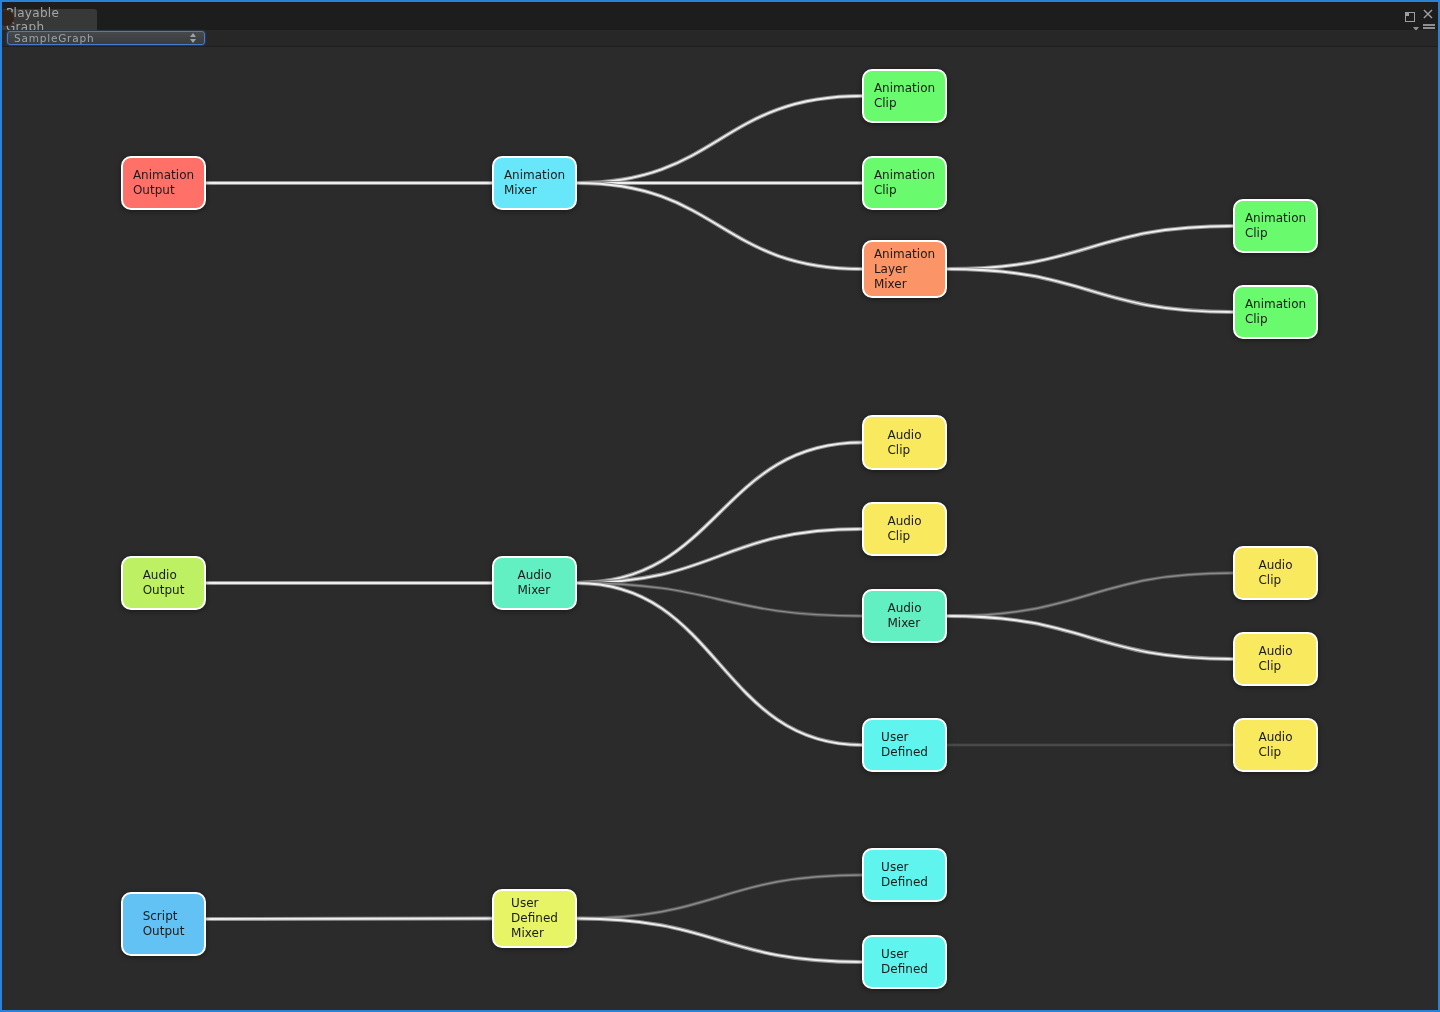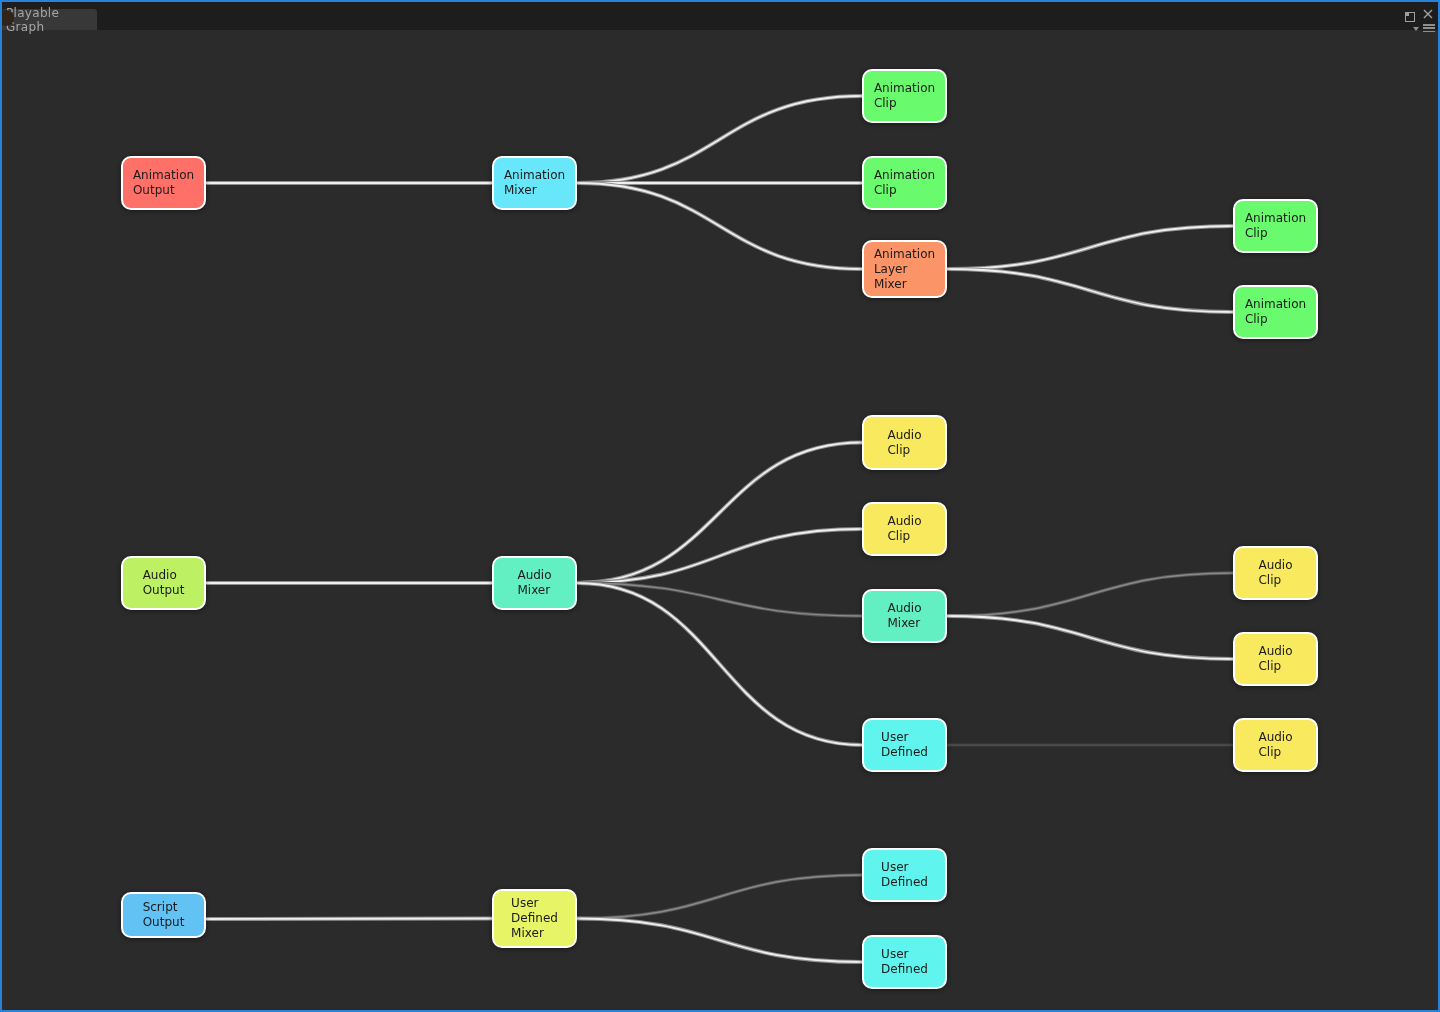--- a/index.html
+++ b/index.html
@@ -150,21 +150,21 @@
       <div class="node" style="left: 862px; top: 589px; width: 85px; height: 54px; background: rgb(98, 239, 194);"><span>Audio
 Mixer</span></div>
       <div class="node" style="left: 862px; top: 718px; width: 85px; height: 54px; background: rgb(96, 244, 238);"><span>User
 Defined</span></div>
       <div class="node" style="left: 1233px; top: 546px; width: 85px; height: 54px; background: rgb(248, 233, 95);"><span>Audio
 Clip</span></div>
       <div class="node" style="left: 1233px; top: 632px; width: 85px; height: 54px; background: rgb(248, 233, 95);"><span>Audio
 Clip</span></div>
       <div class="node" style="left: 1233px; top: 718px; width: 85px; height: 54px; background: rgb(248, 233, 95);"><span>Audio
 Clip</span></div>
-      <div class="node" style="left: 121px; top: 892px; width: 85px; height: 46px; background: rgb(98, 194, 244);"><span>Script
+      <div class="node" style="left: 121px; top: 892px; width: 85px; height: 64px; background: rgb(98, 194, 244);"><span>Script
 Output</span></div>
       <div class="node" style="left: 492px; top: 889px; width: 85px; height: 59px; background: rgb(231, 244, 101);"><span>User
 Defined
 Mixer</span></div>
       <div class="node" style="left: 862px; top: 848px; width: 85px; height: 54px; background: rgb(96, 244, 238);"><span>User
 Defined</span></div>
       <div class="node" style="left: 862px; top: 935px; width: 85px; height: 54px; background: rgb(96, 244, 238);"><span>User
 Defined</span></div>
     </div>
 
@@ -176,15 +176,24 @@
     <div class="btn-max">
         <span class="sq"></span>
       </div>
     <div class="btn-close"><span>×</span></div>
     <div class="menu-btn">
       <span class="tri"></span>
       <span class="burger"></span>
     </div>
   </div>
 
+  <div class="toolbar">
+    <div class="dropdown">
+      <span class="dd-label">SampleGraph</span>
+      <span class="dd-arrows">
+          <i class="up"></i>
+          <i class="dn"></i>
+        </span>
+    </div>
+  </div>
 
   <div class="frame" style="border-color: rgb(42, 129, 216);"></div>
 </div>
 
 </body></html>

